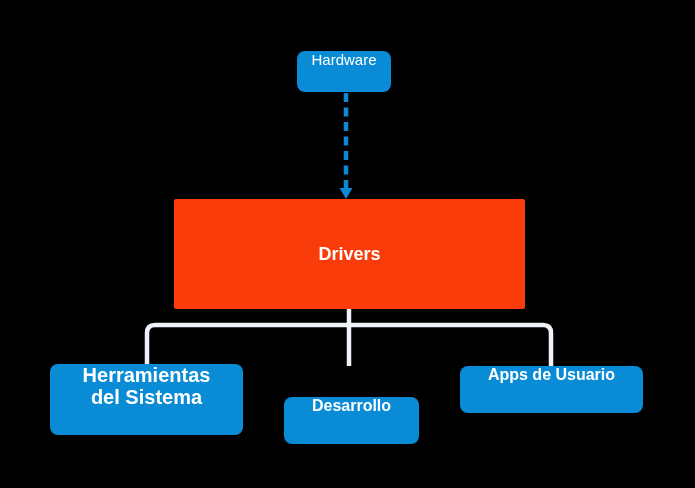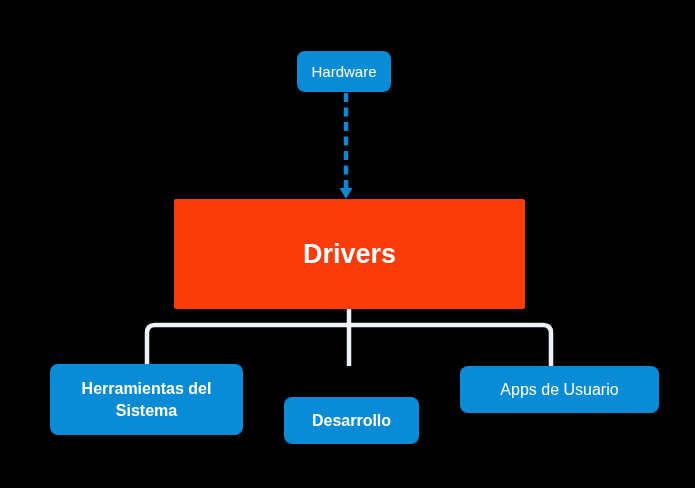--- a/index.html
+++ b/index.html
@@ -18,21 +18,20 @@
   .edges {
     position: absolute;
     left: 0;
     top: 0;
     width: 695px;
     height: 488px;
   }
   .node {
     position: absolute;
     display: flex;
-    align-items: center;
     justify-content: center;
     text-align: center;
     color: #ffffff;
     box-sizing: border-box;
   }
   .node-blue {
     background: #0a8bd6;
     border-radius: 8px;
   }
   .node-hardware {
@@ -44,50 +43,50 @@
     font-weight: 400;
   }
   .node-drivers {
     left: 174px;
     top: 199px;
     width: 351px;
     height: 110px;
     background: #fa3c0a;
     border-radius: 2px;
     flex-direction: column;
-    font-size: 27px;
+    font-size: 18px;
     font-weight: 700;
     line-height: 34px;
   }
   .node-systools {
     left: 50px;
     top: 364px;
     width: 193px;
     height: 71px;
-    font-size: 16px;
+    font-size: 20px;
     font-weight: 700;
     line-height: 22px;
-    padding: 7px 18px;
+    padding: 0 18px;
   }
   .node-dev {
     left: 284px;
     top: 365px;
     width: 135px;
     height: 47px;
     font-size: 16px;
     font-weight: 700;
     margin-top: 32px;
   }
   .node-apps {
     left: 460px;
     top: 366px;
-    width: 199px;
+    width: 183px;
     height: 47px;
     font-size: 16px;
-    font-weight: 400;
+    font-weight: 700;
   }
 </style>
 </head>
 <body>
 
 <div class="canvas">
 
   <svg class="edges" width="695" height="488" viewBox="0 0 695 488" xmlns="http://www.w3.org/2000/svg">
 
     <path d="M346 93 L346 188" fill="none" stroke-width="4.5" stroke-dasharray="9 5.5" stroke="#0f87d3"></path>

